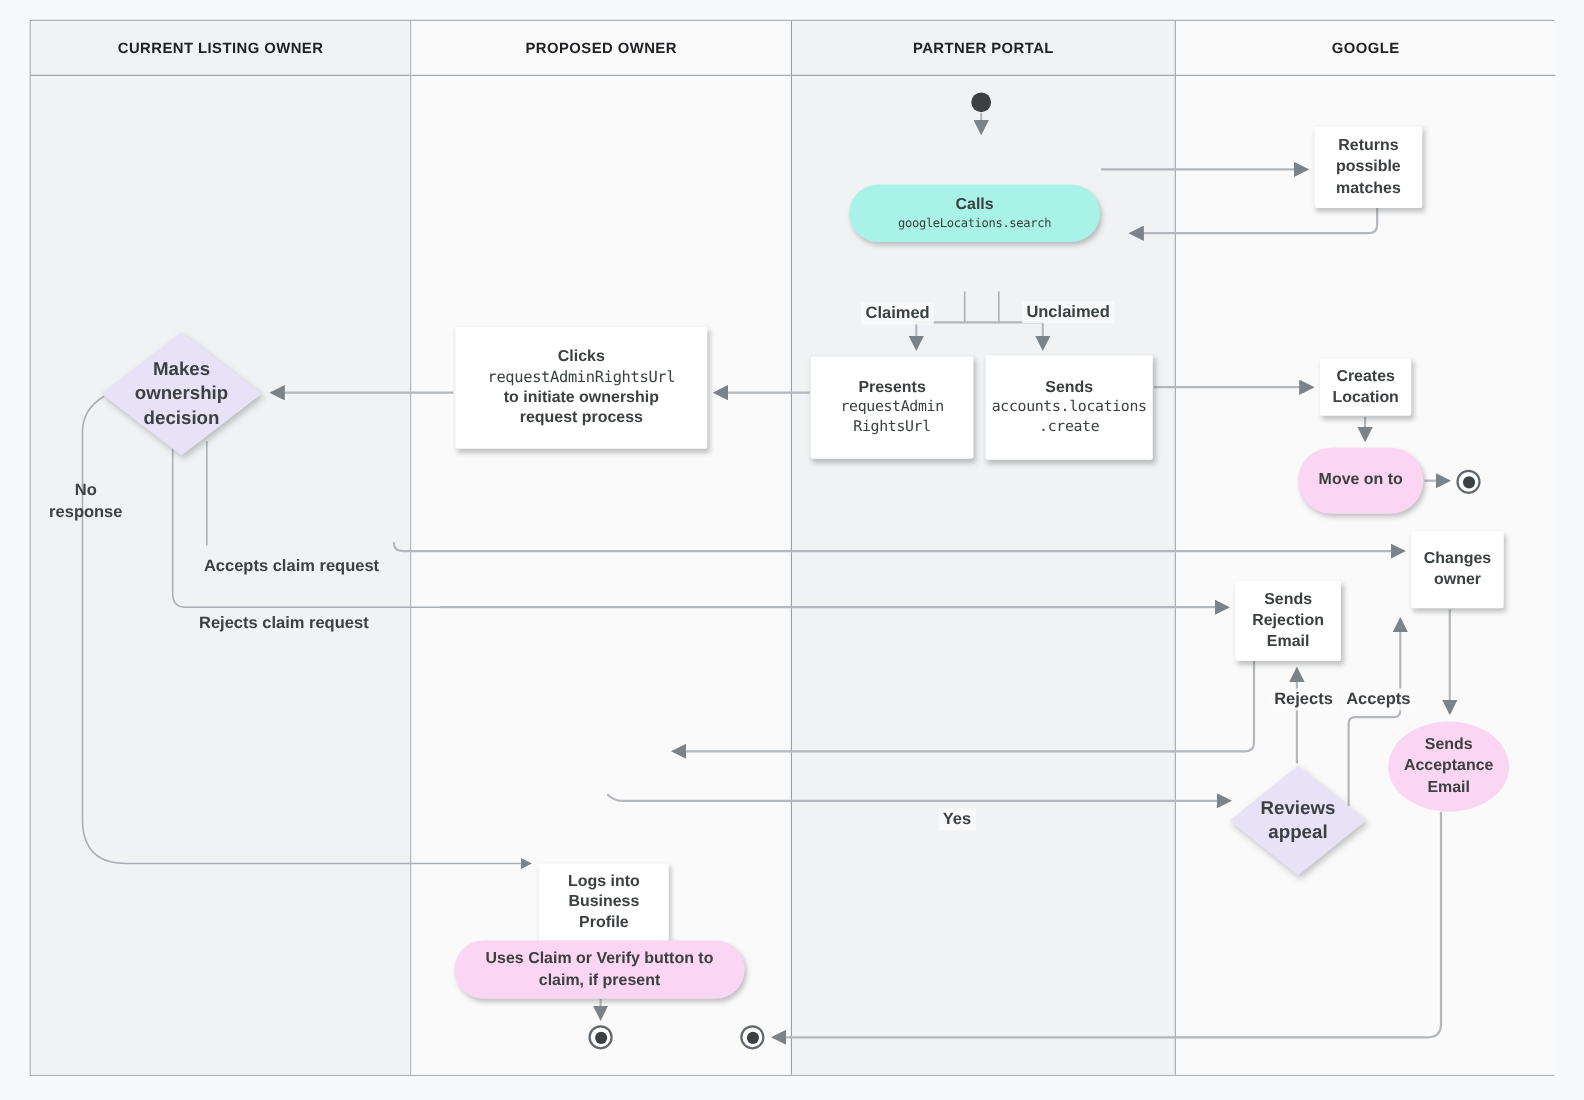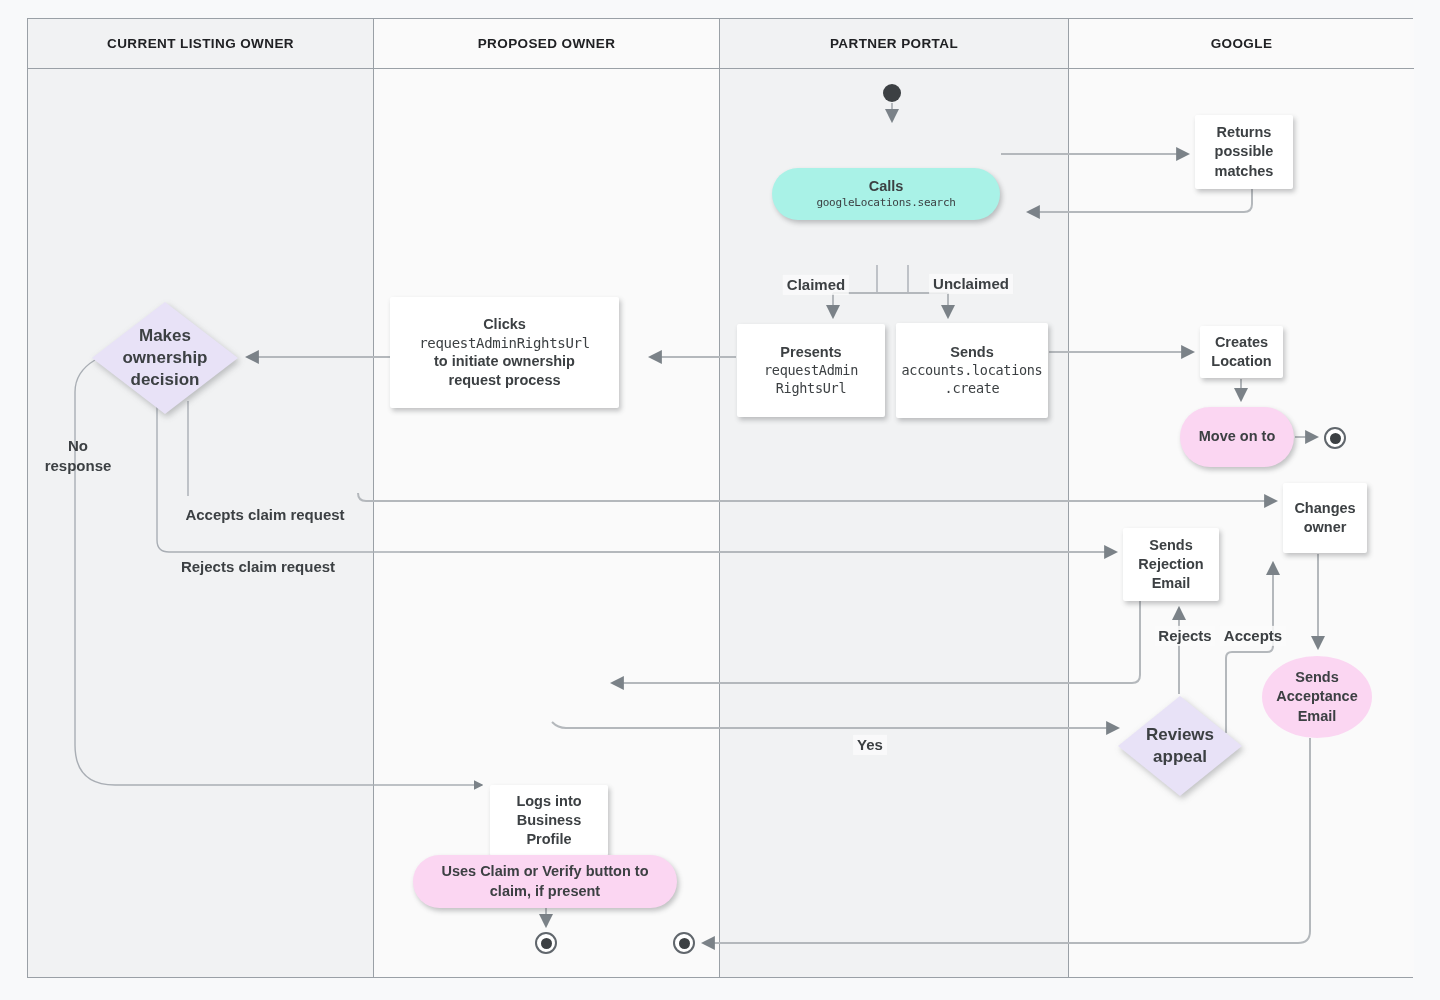--- a/index.html
+++ b/index.html
@@ -114,21 +114,21 @@
     <span class="code">requestAdmin</span>
     <span class="code">RightsUrl</span>
   </div>
 
   <div class="node box" style="left:896px;top:323px;width:152px;height:95px;">
     <span>Sends</span>
     <span class="code">accounts.locations</span>
     <span class="code">.create</span>
   </div>
 
-  <div class="node box" style="left:390px;top:297px;width:229px;height:111px;">
+  <div class="node box" style="left:414px;top:297px;width:229px;height:111px;">
     <span>Clicks</span>
     <span class="code" style="font-size:14px;">requestAdminRightsUrl</span>
     <span>to initiate ownership</span>
     <span>request process</span>
   </div>
 
   <div class="diamond-wrap" style="left:92px;top:302px;width:146px;height:112px;">
     <div class="diamond diamond-purple" style="width:100%;height:100%;"></div>
     <div class="diamond-text" style="padding:0 24px;">Makes ownership decision</div>
   </div>

